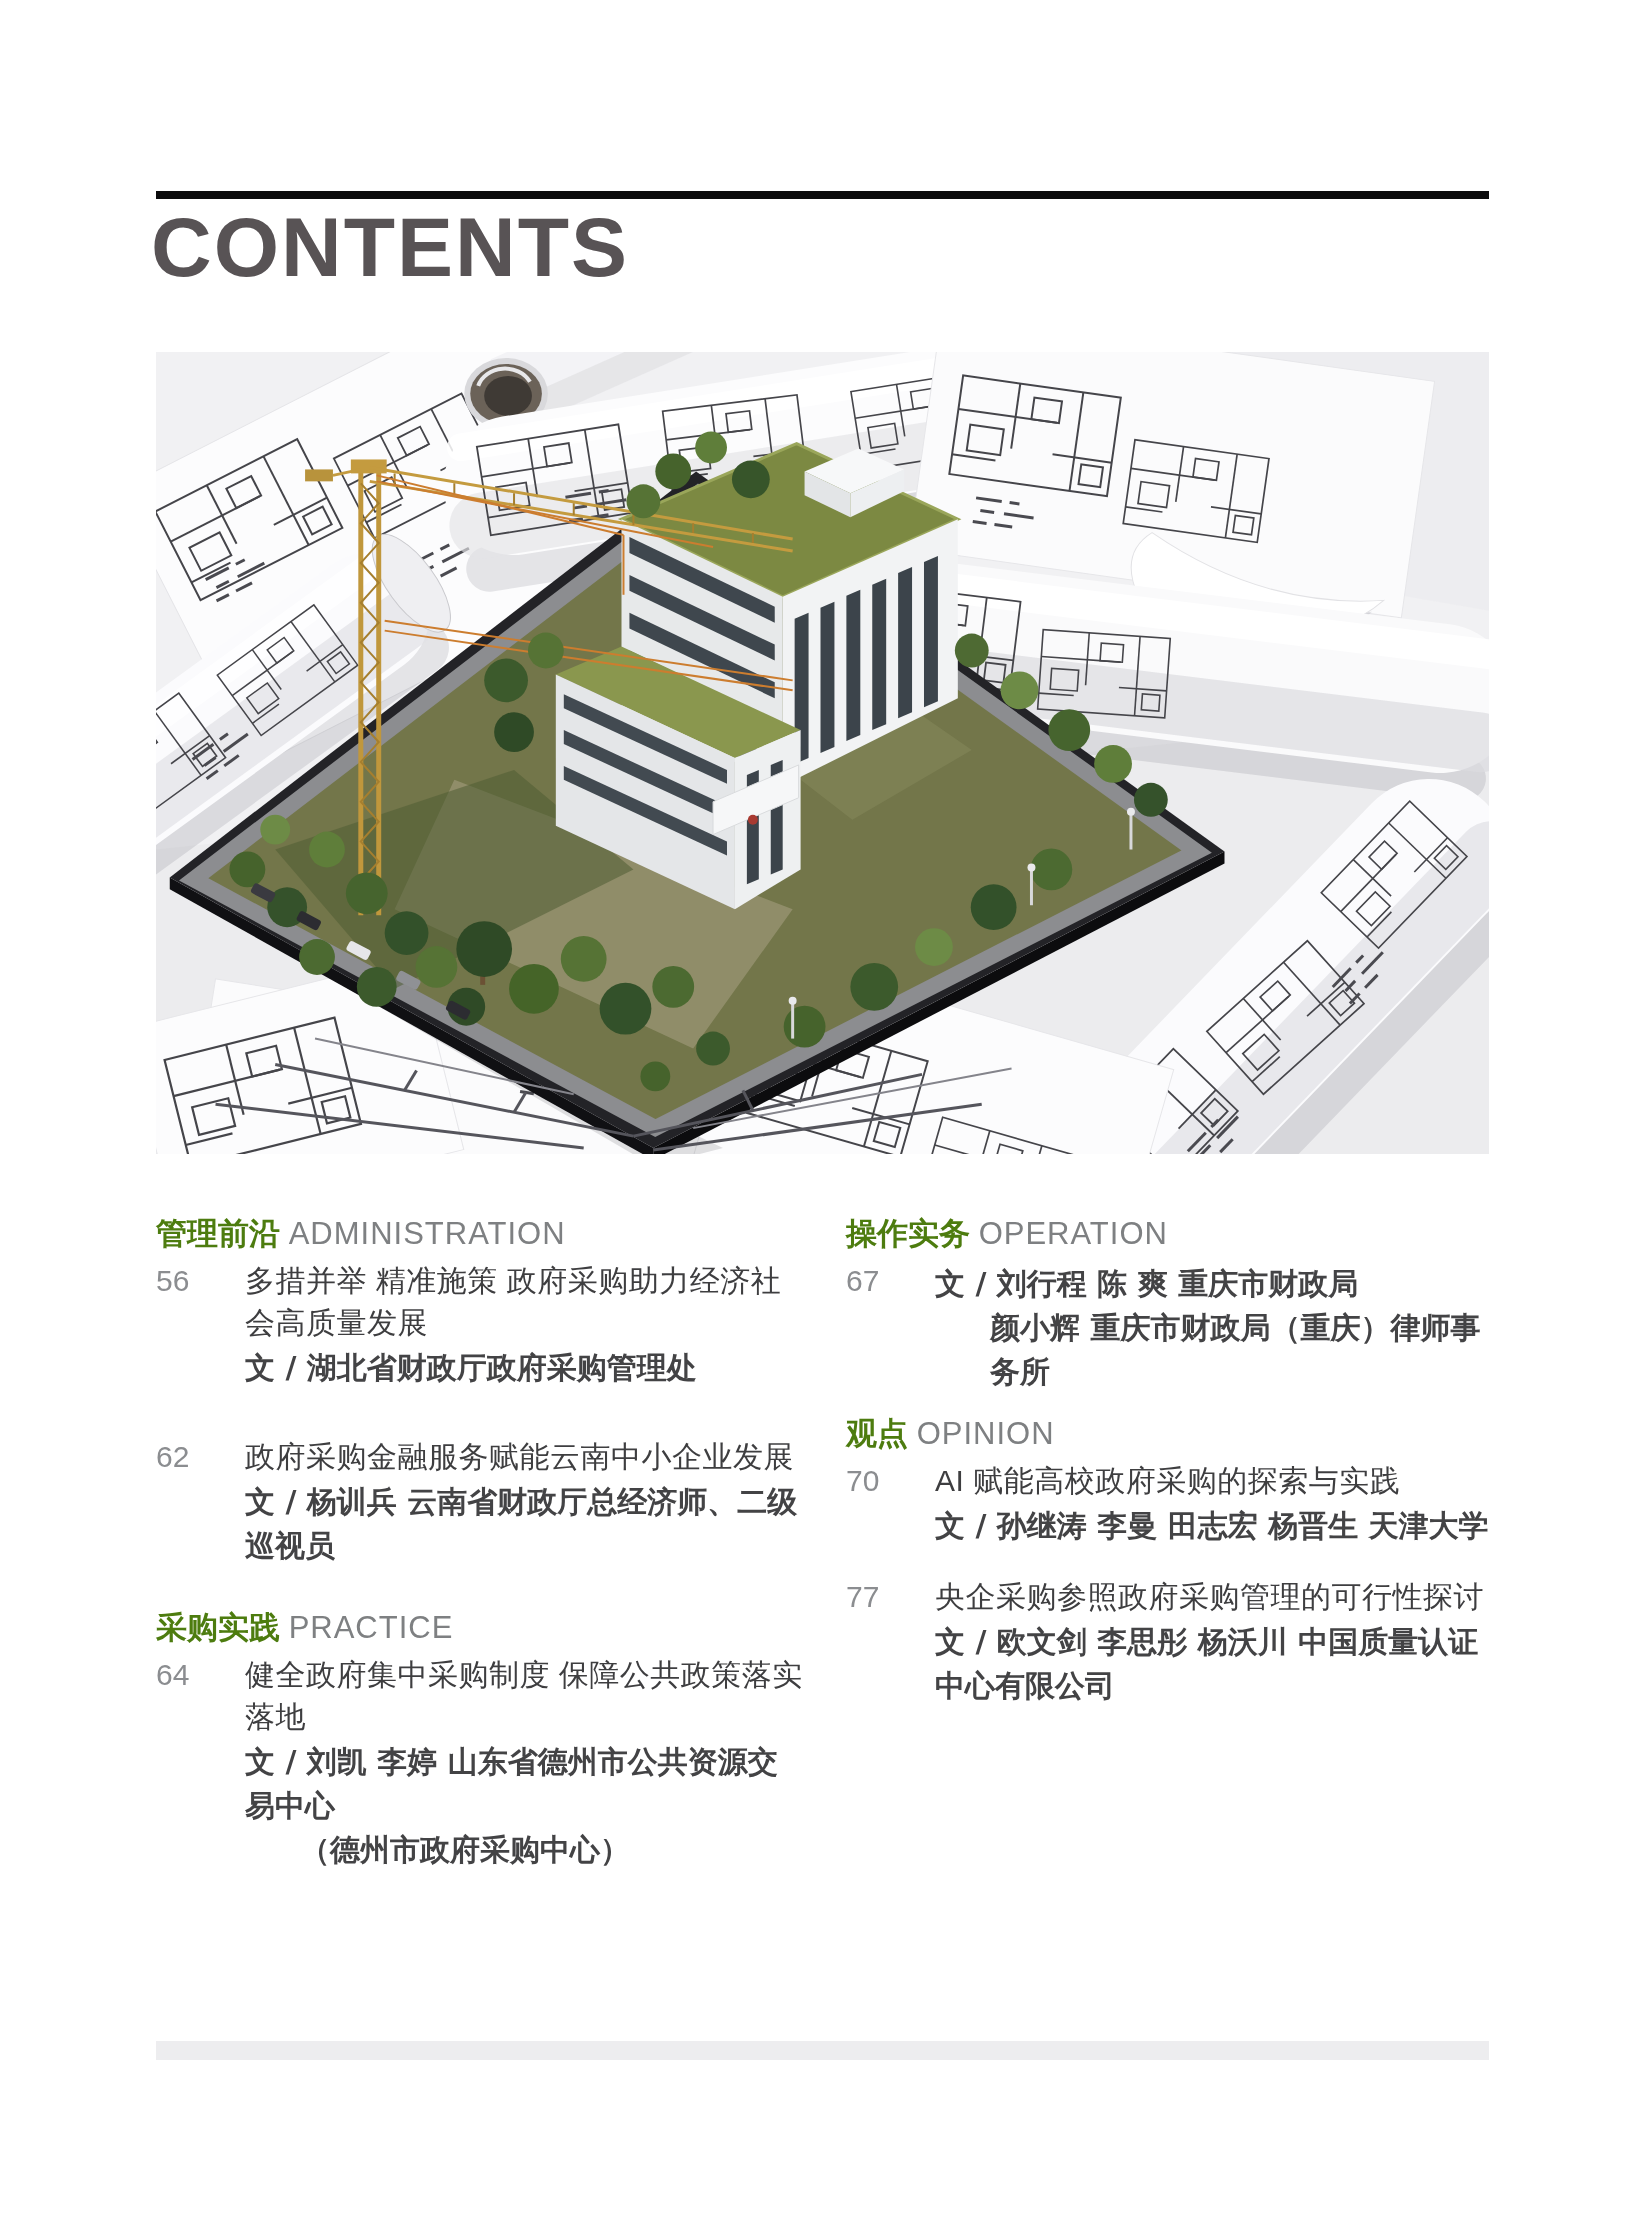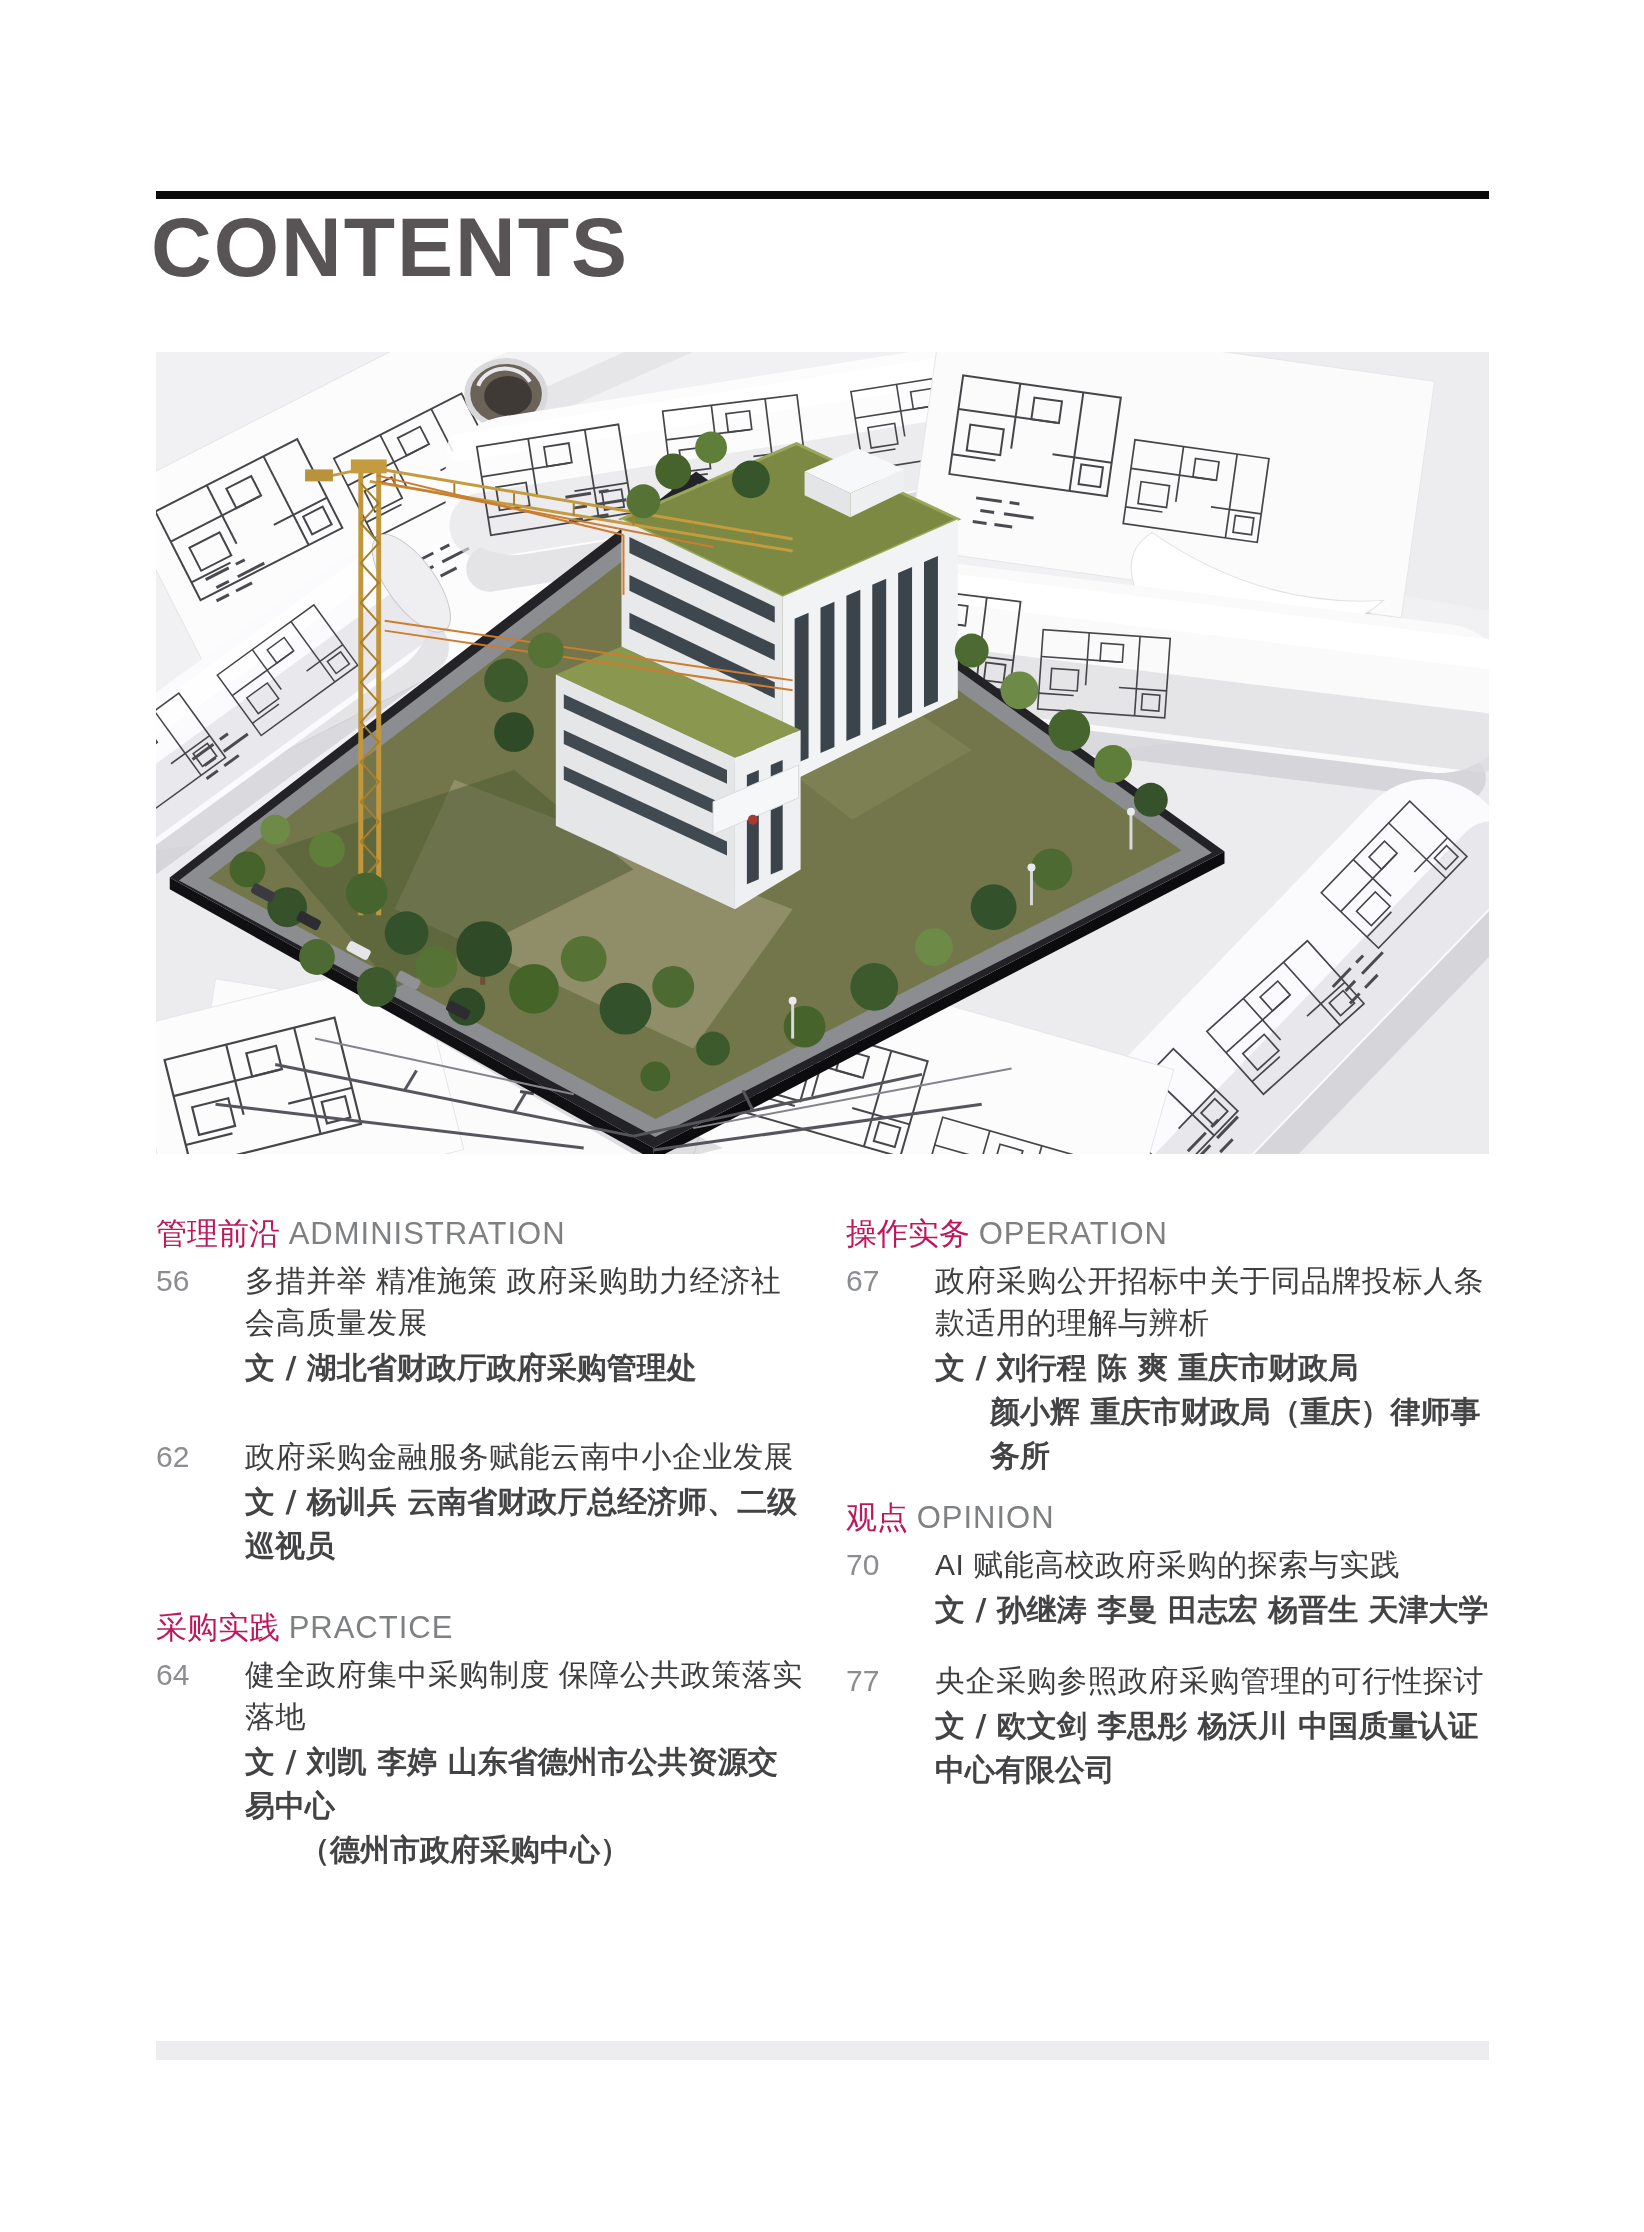--- a/index.html
+++ b/index.html
@@ -13,21 +13,21 @@
     font-size:84px;font-weight:bold;letter-spacing:2px;color:#585355;line-height:1;
   }
   .hero{position:absolute;left:156px;top:352px;width:1333px;height:802px;margin:0;background:#f1f1f3;overflow:hidden;}
   .hero svg{display:block;width:100%;height:100%;}
 
   .toc-col{position:absolute;top:1216px;}
   .toc-col.left{left:156px;width:649px;}
   .toc-col.right{left:846px;width:661px;}
 
   .section-head{font-size:31px;line-height:36px;margin:0;white-space:nowrap;}
-  .section-head .zh{color:#be185d;font-weight:normal;}
+  .section-head .zh{color:#4d7c0f;font-weight:bold;}
   .section-head .en{color:#7e8082;font-weight:normal;letter-spacing:1px;}
 
   .entry{display:flex;align-items:flex-start;gap:31px;}
   .mb8{margin-bottom:8px;}
   .mt34{margin-top:46px;}
   .mt42{margin-top:42px;}
   .mt22{margin-top:22px;}
   .mt28{margin-top:28px;}
   .page-num{flex:none;width:58px;font-size:30px;line-height:42px;color:#8b8d90;}
   .entry-body{flex:1;min-width:0;}
@@ -351,21 +351,20 @@
   <div class="toc-col right">
 
     <h2 class="section-head mb8">
       <span class="zh">操作实务</span>
       <span class="en">OPERATION</span>
     </h2>
 
     <div class="entry">
       <div class="page-num">67</div>
       <div class="entry-body">
-        <div class="entry-title">政府采购公开招标中关于同品牌投标人条款适用的理解与辨析</div>
         <div class="entry-authors">
           <div>文 / 刘行程 陈 爽 重庆市财政局</div>
           <div class="author-line2">颜小辉 重庆市财政局（重庆）律师事务所</div>
         </div>
       </div>
     </div>
 
     <h2 class="section-head mb8 mt22">
       <span class="zh">观点</span>
       <span class="en">OPINION</span>

